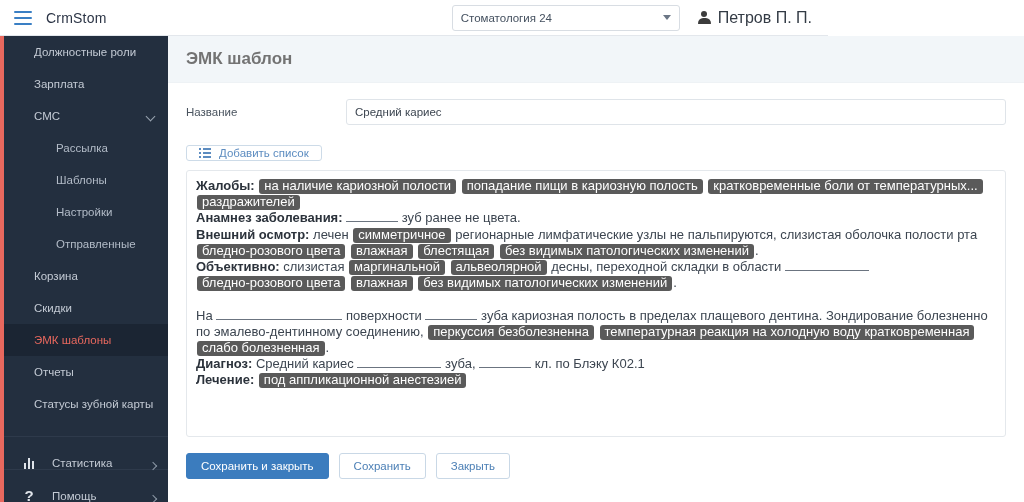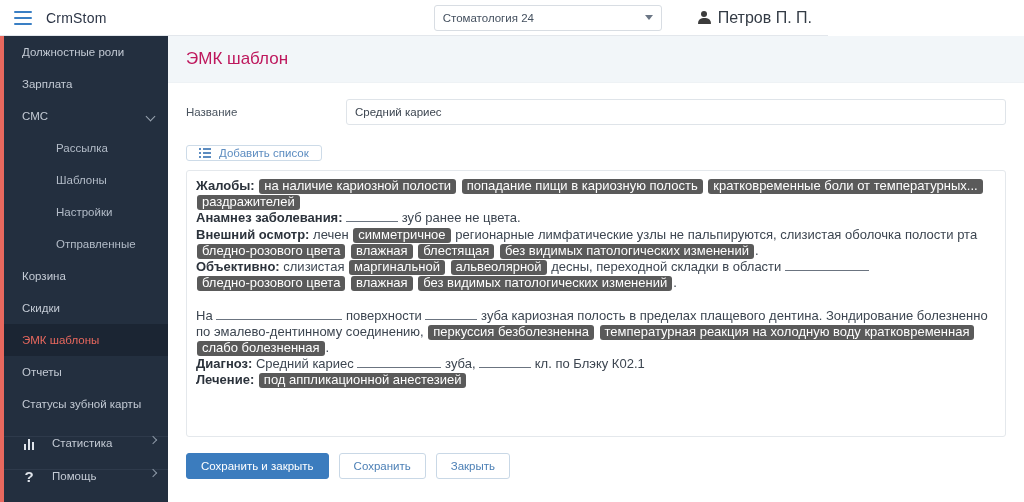--- a/index.html
+++ b/index.html
@@ -24,21 +24,21 @@
     width: 18px; height: 14px;
     margin-left: 14px; margin-right: 14px;
     display: flex; flex-direction: column; justify-content: space-between;
     cursor: pointer;
   }
   .hamburger span { display: block; height: 2px; width: 100%; background: #3a7fc4; border-radius: 1px; }
   .brand {
     font-size: 14px; color: #2b3445; letter-spacing: .2px;
   }
   .topbar-right {
-    margin-left: auto; display: flex; align-items: center; gap: 36px; padding-right: 16px;
+    margin-left: auto; display: flex; align-items: center; gap: 18px; padding-right: 16px;
   }
   .clinic-select {
     width: 228px; height: 26px;
     border: 1px solid #d8dde3; border-radius: 3px;
     background: #fff;
     display: flex; align-items: center;
     padding: 0 8px;
     font-size: 11.5px; color: #44505f;
     cursor: pointer;
   }
@@ -66,38 +66,38 @@
     position: absolute; top: 36px; left: 0;
     width: 168px; height: 466px;
     background: #232f3f;
     border-left: 4px solid #e8685e;
     overflow: hidden;
     z-index: 15;
   }
   .side-scroll { position: relative; }
   .menu-item {
     height: 32px; display: flex; align-items: center;
-    padding-left: 18px; padding-right: 14px;
+    padding-left: 30px; padding-right: 14px;
     font-size: 11.5px; color: #c3cad4;
     cursor: pointer; position: relative;
     white-space: nowrap;
   }
   .menu-item.sub { padding-left: 52px; color: #b3bcc8; }
   .menu-item.active { background: #1b2533; color: #e8685e; }
   .menu-item .chev {
     margin-left: auto;
     width: 7px; height: 7px;
     border-right: 1.6px solid #9aa4b1; border-bottom: 1.6px solid #9aa4b1;
     transform: rotate(45deg);
   }
   .menu-footer {
     position: absolute; bottom: 0; left: 0; width: 164px;
   }
   .menu-foot-item {
-    height: 33px; display: flex; align-items: flex-start;
+    height: 33px; display: flex; align-items: flex-end;
     padding-left: 14px; padding-right: 12px;
     border-top: 1px solid #2e3a4b;
     font-size: 11.5px; color: #c3cad4; cursor: pointer;
   }
   .menu-foot-item .ico { width: 22px; display: flex; justify-content: center; align-items: flex-end; height: 13px; }
   .menu-foot-item .label { margin-left: 12px; }
   .menu-foot-item .arrow {
     margin-left: auto;
     width: 6px; height: 6px;
     border-right: 1.6px solid #8d98a6; border-top: 1.6px solid #8d98a6;
@@ -115,21 +115,21 @@
     position: absolute; top: 36px; left: 168px;
     width: 856px; height: 466px;
     background: #ffffff;
   }
   .page-head {
     height: 47px; background: #f2f6f9;
     display: flex; align-items: center;
     padding-left: 18px;
     border-bottom: 1px solid #eef2f5;
   }
-  .page-title { font-size: 17px; color: #be185d; font-weight: normal; }
+  .page-title { font-size: 17px; color: #737373; font-weight: bold; }
 
   .form-row {
     display: flex; align-items: center;
     padding: 0 18px;
     margin-top: 16px;
   }
   .form-label { font-size: 11.5px; color: #4a545f; width: 160px; }
   .text-input {
     flex: 1; height: 26px;
     border: 1px solid #dfe4e9; border-radius: 3px;

